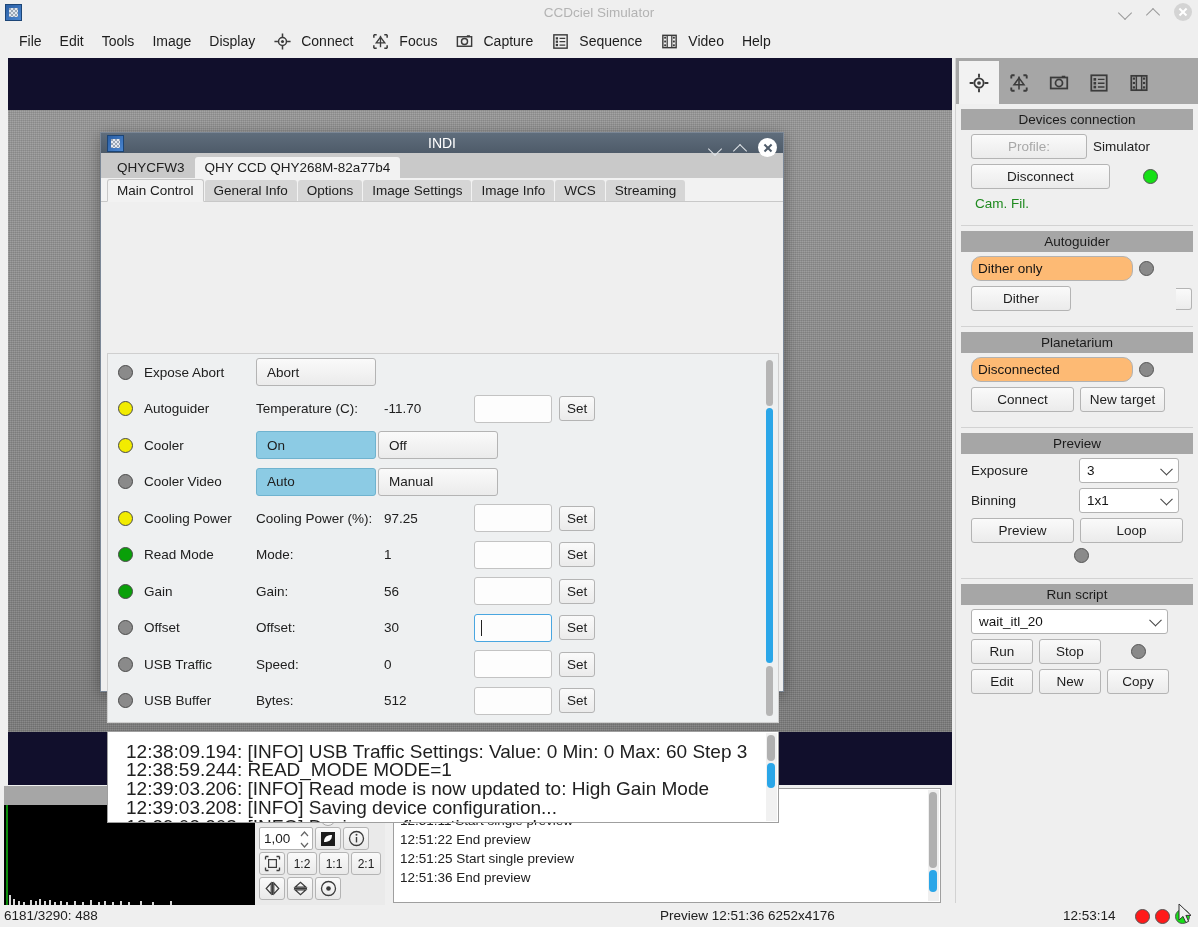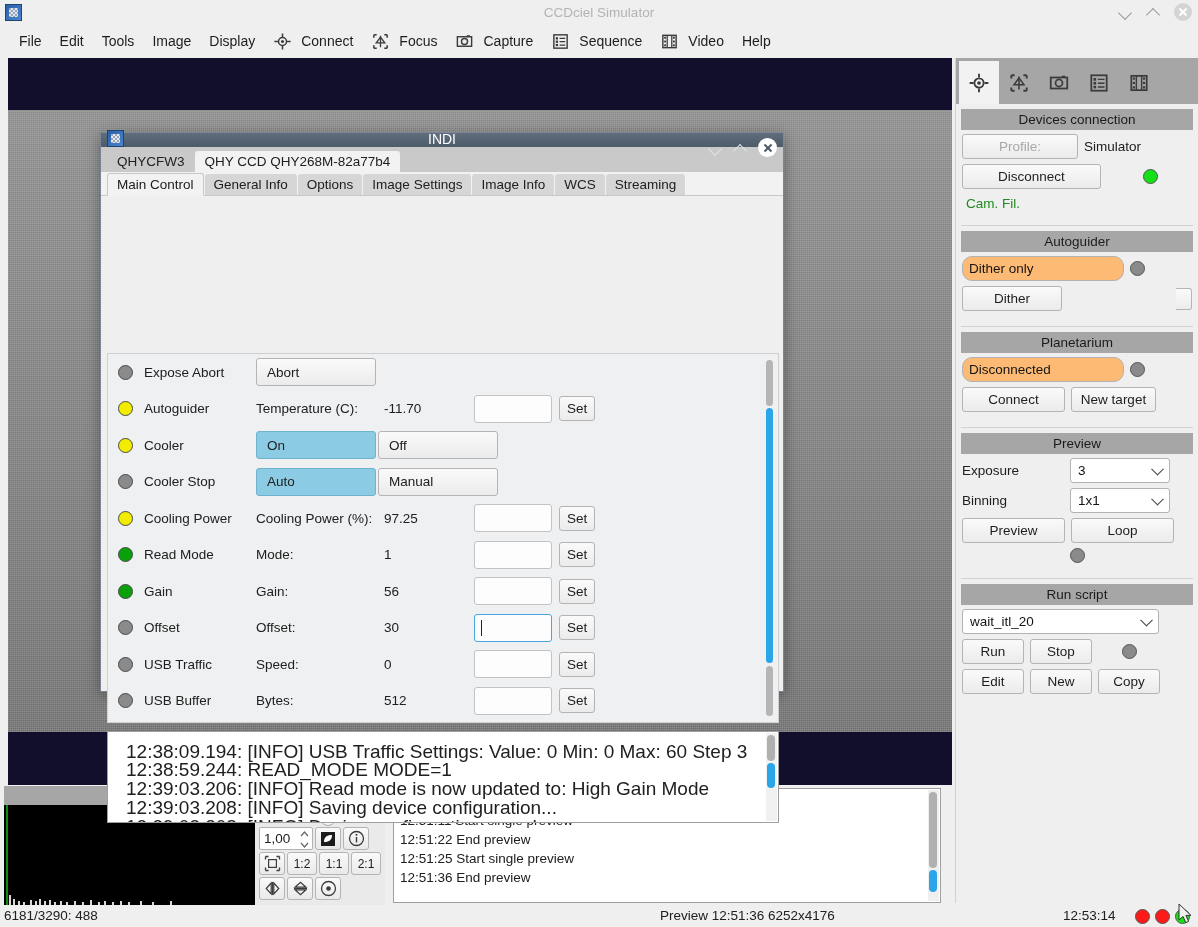--- a/index.html
+++ b/index.html
@@ -87,21 +87,21 @@
     height: 46px; background: #a6a6a6; display: flex; align-items: stretch; padding: 3px 3px 0 3px;
   }
   .dock-tab {
     width: 40px; display: flex; align-items: center; justify-content: center; cursor: default;
   }
   .dock-tab.active { background: #f2f2f2; }
   .grp-header {
     background: #a6a6a6; color: #1b1b1b; text-align: center; font-size: 13.5px;
     padding: 3px 0; margin: 5px 5px 0 5px;
   }
-  .grp-body { padding: 4px 6px 6px 6px; }
+  .grp-body { padding: 4px 6px 6px 6px; margin-left: 9px; }
   .row { display: flex; align-items: center; gap: 6px; margin-bottom: 5px; }
   .btn {
     background: linear-gradient(180deg,#fafafa,#ebebeb);
     border: 1px solid #b4b4b4; border-radius: 3px;
     padding: 4px 8px; font-size: 13.5px; text-align: center; color: #1d1d1d;
     cursor: default; user-select: none;
   }
   .btn.disabled { color: #a8a8a8; }
   .led { width: 15px; height: 15px; border-radius: 50%; border: 1px solid #555; display: inline-block; }
   .led.green { background: #16e016; }
@@ -167,22 +167,22 @@
   .status-clock { position: absolute; left: 1063px; top: 3px; }
   .status-leds { position: absolute; right: 8px; top: 4px; display: flex; gap: 5px; }
 
   
   .indi {
     position: absolute; left: 100px; top: 132px; width: 684px; height: 560px;
     background: #efefef; border: 1px solid #7b8796;
     box-shadow: 0 3px 14px rgba(0,0,0,.35);
   }
   .indi-title {
-    height: 14px; background: linear-gradient(180deg,#5f6d7c,#4e5b69);
-    display: flex; align-items: flex-end; position: relative;
+    height: 20px; background: linear-gradient(180deg,#5f6d7c,#4e5b69);
+    display: flex; align-items: center; position: relative;
   }
   .indi-title .ic { width: 17px; height: 17px; margin-left: 6px; background: linear-gradient(135deg,#2a5fa5,#4b86d0); border: 1px solid #1c4576; position: relative; }
   .indi-title .ic::after { content:""; position:absolute; left:3px; top:3px; width:9px; height:9px;
     background: repeating-conic-gradient(#e3e8f0 0% 25%, #9aa6b5 0% 50%) 0 0/4px 4px; }
   .indi-title .t { position: absolute; left: 0; right: 0; text-align: center; color: #fff; font-size: 14px; }
   .indi-title .wb { position: absolute; right: 6px; top: 0; height: 29px; display: flex; align-items: center; gap: 11px; }
   .wchev { width: 14px; height: 14px; position: relative; }
   .wchev::before { content:""; position:absolute; left:2px; top:3px; width:9px; height:9px;
     border-left: 1.7px solid #dfe3e8; border-bottom: 1.7px solid #dfe3e8; transform: rotate(-45deg); }
   .wchev.up::before { transform: rotate(135deg); top:5px; }
@@ -637,21 +637,21 @@
 
         <div class="prop-row">
           <div class="prop-led" style="background:#f2ec00"></div>
           <div class="prop-name">Cooler</div>
           <div class="toggle on">On</div>
           <div class="toggle">Off</div>
         </div>
 
         <div class="prop-row">
           <div class="prop-led" style="background:#8a8a8a"></div>
-          <div class="prop-name">Cooler Stop</div>
+          <div class="prop-name">Cooler Video</div>
           <div class="toggle on">Auto</div>
           <div class="toggle">Manual</div>
         </div>
 
         <div class="prop-row">
           <div class="prop-led" style="background:#f2ec00"></div>
           <div class="prop-name">Cooling Power</div>
           <div class="prop-label">Cooling Power (%):</div>
           <div class="prop-value">97.25</div>
           <div class="prop-input"></div>

